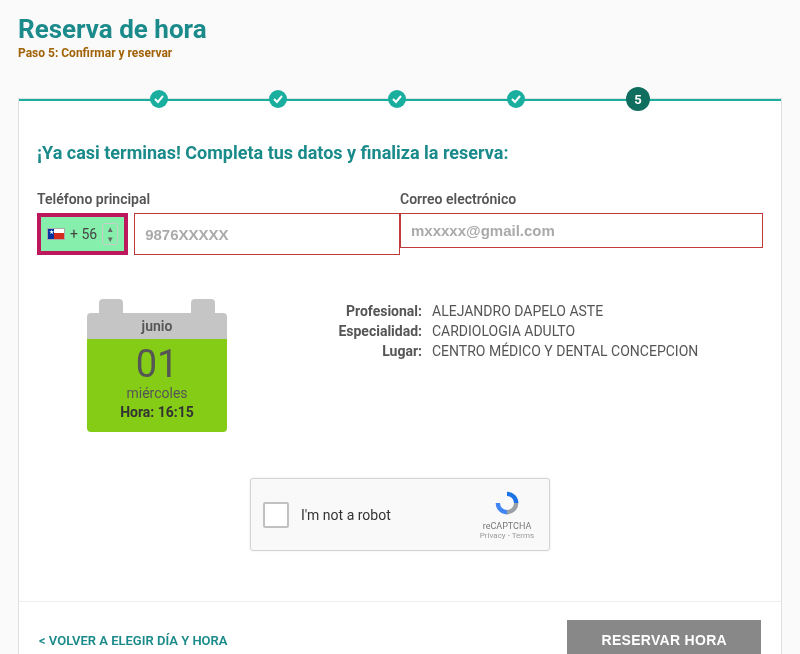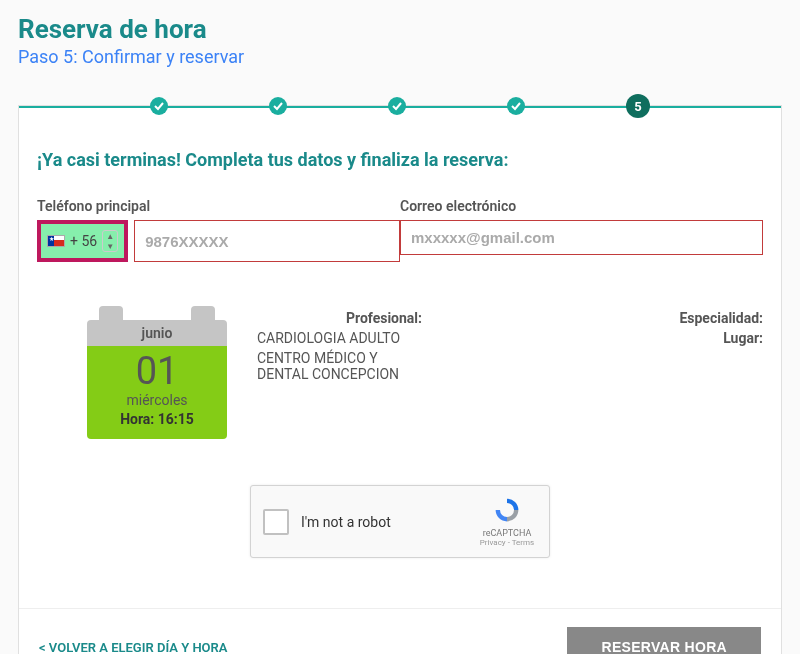--- a/index.html
+++ b/index.html
@@ -11,23 +11,23 @@
   }
   .page { padding: 0 18px; }
   .header { padding: 14px 0 8px 0; }
   .title {
     color: #1a8a8a;
     font-size: 26px;
     font-weight: 700;
     margin-bottom: 2px;
   }
   .subtitle {
-    color: #3b82f6;
-    font-size: 18px;
-    font-weight: 400;
+    color: #a16207;
+    font-size: 12px;
+    font-weight: 700;
   }
   .card {
     background: #fff;
     border: 1px solid #e0e0e0;
     margin-top: 30px;
   }
   .progress {
     position: relative;
     height: 1px;
   }
@@ -311,20 +311,21 @@
           <div class="cal-top">junio</div>
           <div class="cal-body">
             <div class="cal-day">01</div>
             <div class="cal-wd">miércoles</div>
             <div class="cal-time">Hora: 16:15</div>
           </div>
         </div>
 
         <div class="details">
           <div class="det-label">Profesional:</div>
+          <div class="det-val">ALEJANDRO DAPELO ASTE</div>
           <div class="det-label">Especialidad:</div>
           <div class="det-val">CARDIOLOGIA ADULTO</div>
           <div class="det-label">Lugar:</div>
           <div class="det-val">CENTRO MÉDICO Y DENTAL CONCEPCION</div>
         </div>
       </div>
 
       <div class="captcha-wrap">
         <div class="captcha">
           <div class="captcha-check"></div>

